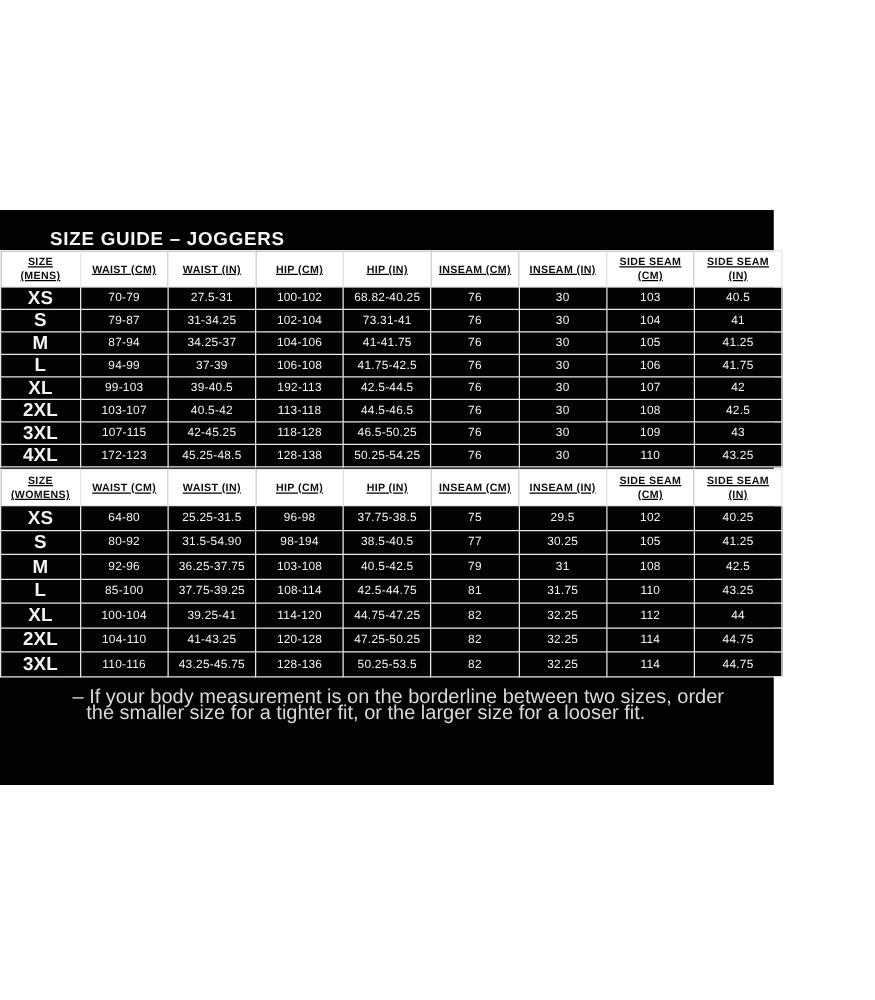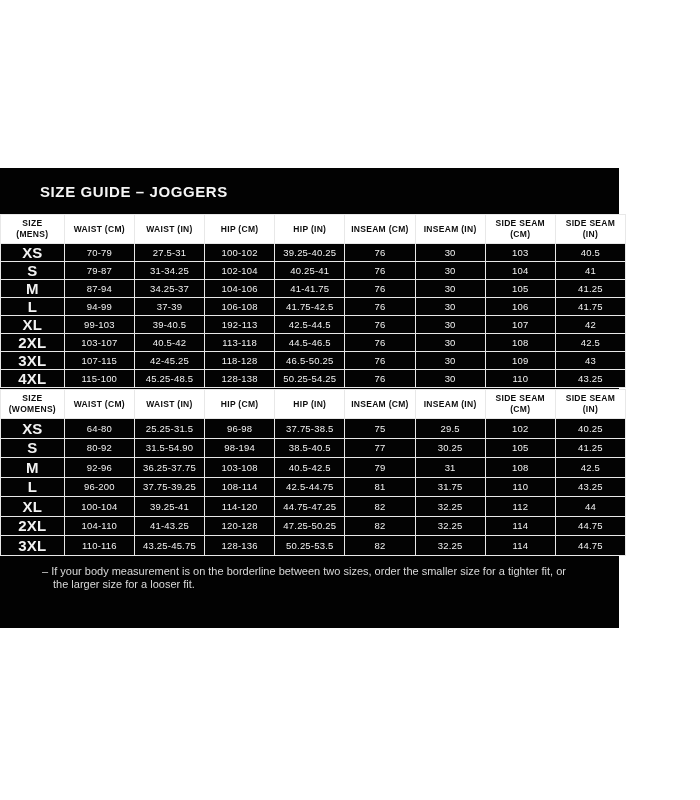--- a/index.html
+++ b/index.html
@@ -16,23 +16,24 @@
   .guide-title {
     margin: 15px 0 0 40px;
     color: #f5f5f5;
     font-size: 15px;
     font-weight: bold;
     letter-spacing: 0.6px;
   }
 
   table.size-table {
     width: 626px;
-    margin: 14px auto 0 auto;
+    margin: 0 auto 0 auto;
     border-collapse: collapse;
     table-layout: fixed;
+    text-decoration: underline;
   }
   table.size-table.womens { margin-top: 1px; }
 
   .size-table th {
     background: #ffffff;
     color: #0e0e0e;
     font-size: 8.5px;
     font-weight: bold;
     letter-spacing: 0.3px;
     text-align: center;
@@ -57,23 +58,23 @@
     padding: 0;
     letter-spacing: 0.2px;
   }
   table.size-table.womens td { height: 19.5px; }
   .size-table td.size-col { font-weight: bold; font-size: 15px; }
 
   .size-table col.c-size { width: 10.2%; }
   .size-table col.c-std  { width: 11.225%; }
 
   .notes {
-    margin: 9px 38px 0 42px;
+    margin: 9px 38px 0 58px;
     color: #d9d9d9;
-    font-size: 11px;
+    font-size: 16px;
     line-height: 13.5px;
   }
   .note-line {
     padding-left: 11px;
     text-indent: -11px;
   }
 </style>
 </head>
 <body>
 
@@ -107,32 +108,32 @@
           <th>SIDE SEAM
 (IN)</th>
         </tr>
       </thead>
     <tbody>
         <tr>
           <td class="size-col">XS</td>
           <td>70-79</td>
           <td>27.5-31</td>
           <td>100-102</td>
-          <td>39.25-40.25</td>
+          <td>68.82-40.25</td>
           <td>76</td>
           <td>30</td>
           <td>103</td>
           <td>40.5</td>
         </tr>
         <tr>
           <td class="size-col">S</td>
           <td>79-87</td>
           <td>31-34.25</td>
           <td>102-104</td>
-          <td>40.25-41</td>
+          <td>73.31-41</td>
           <td>76</td>
           <td>30</td>
           <td>104</td>
           <td>41</td>
         </tr>
         <tr>
           <td class="size-col">M</td>
           <td>87-94</td>
           <td>34.25-37</td>
           <td>104-106</td>
@@ -181,21 +182,21 @@
           <td>42-45.25</td>
           <td>118-128</td>
           <td>46.5-50.25</td>
           <td>76</td>
           <td>30</td>
           <td>109</td>
           <td>43</td>
         </tr>
         <tr>
           <td class="size-col">4XL</td>
-          <td>115-100</td>
+          <td>172-123</td>
           <td>45.25-48.5</td>
           <td>128-138</td>
           <td>50.25-54.25</td>
           <td>76</td>
           <td>30</td>
           <td>110</td>
           <td>43.25</td>
         </tr>
       </tbody>
   </table>
@@ -257,21 +258,21 @@
           <td>36.25-37.75</td>
           <td>103-108</td>
           <td>40.5-42.5</td>
           <td>79</td>
           <td>31</td>
           <td>108</td>
           <td>42.5</td>
         </tr>
         <tr>
           <td class="size-col">L</td>
-          <td>96-200</td>
+          <td>85-100</td>
           <td>37.75-39.25</td>
           <td>108-114</td>
           <td>42.5-44.75</td>
           <td>81</td>
           <td>31.75</td>
           <td>110</td>
           <td>43.25</td>
         </tr>
         <tr>
           <td class="size-col">XL</td>

